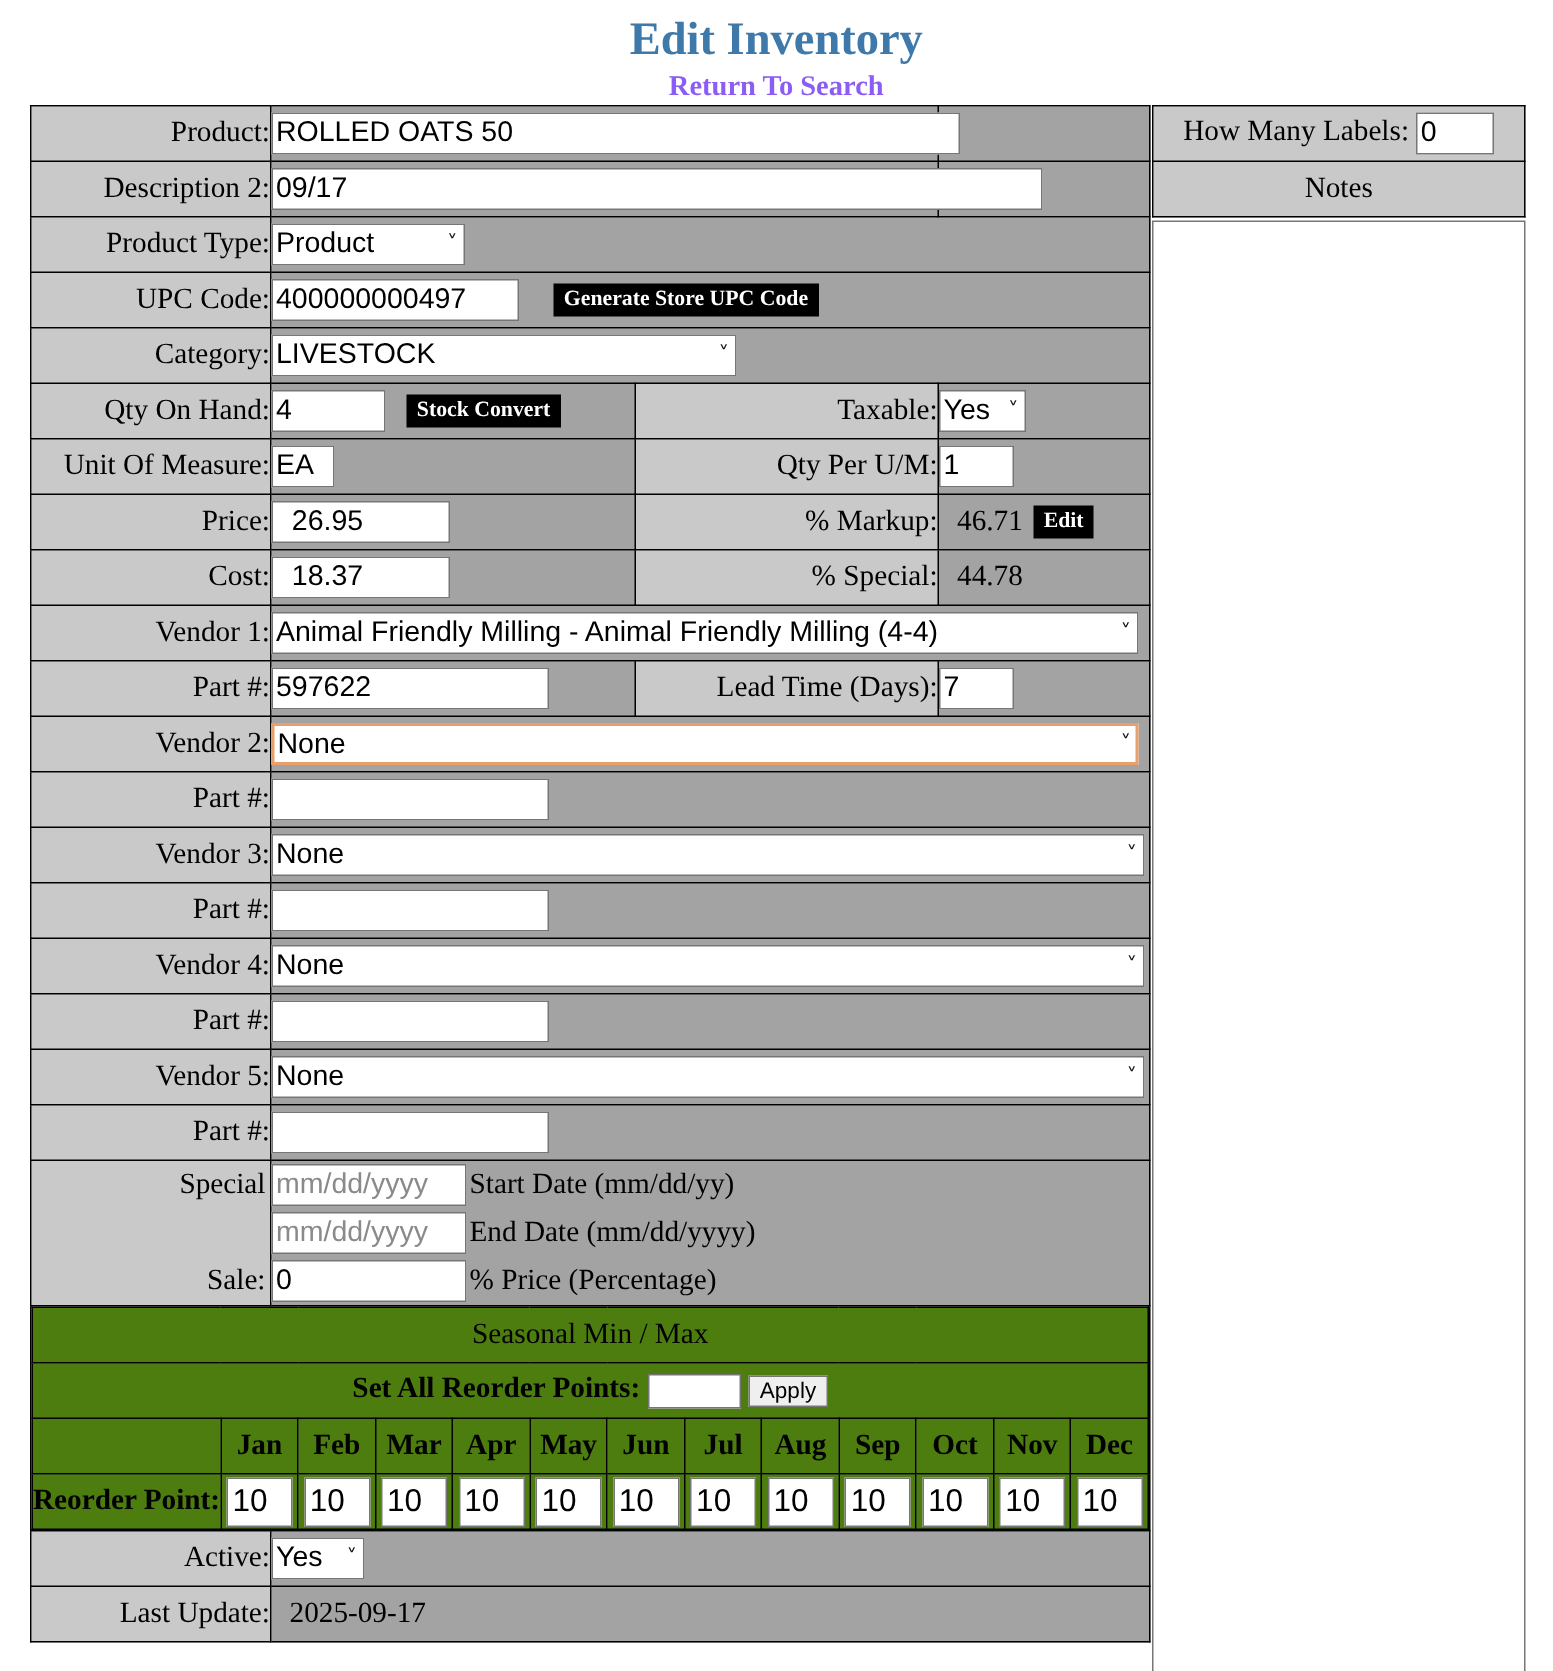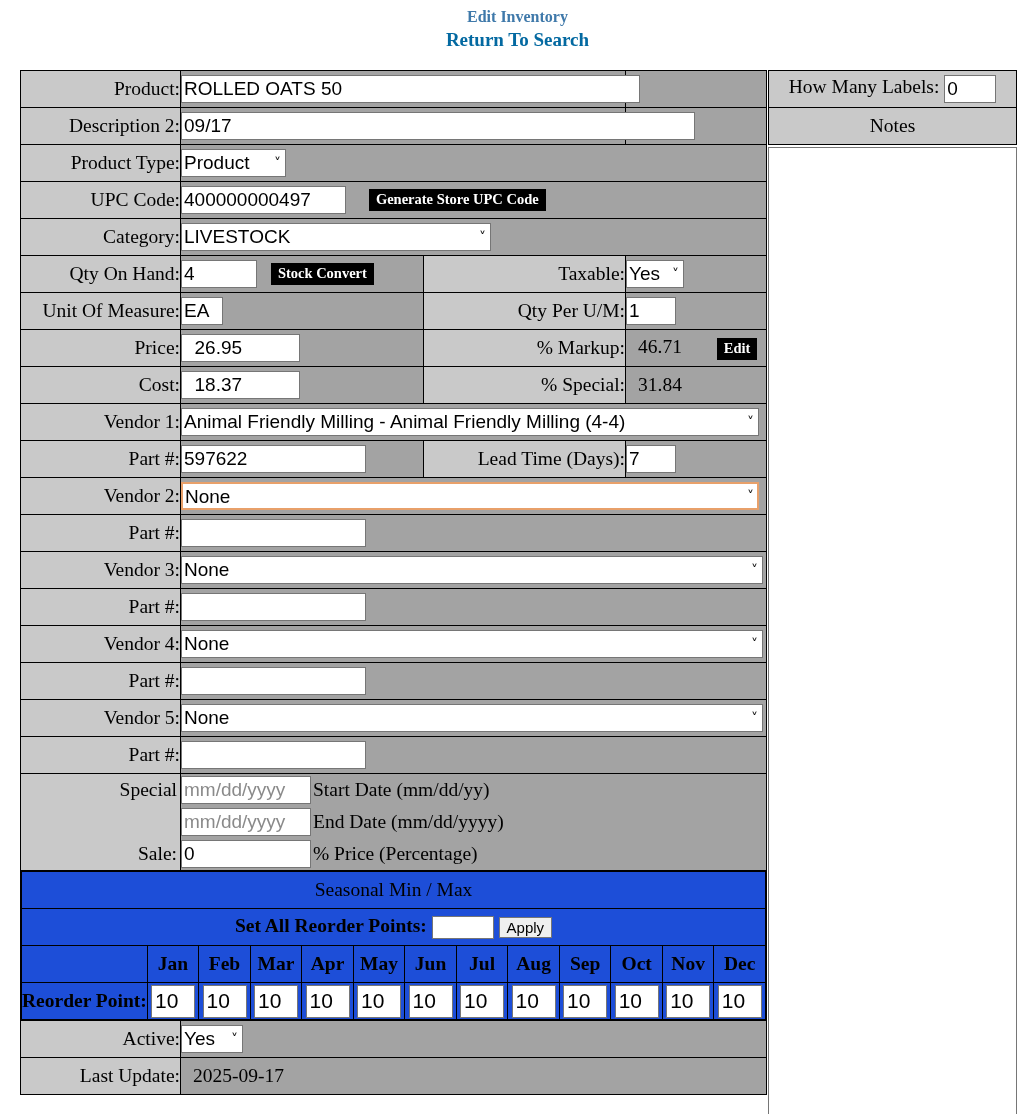--- a/index.html
+++ b/index.html
@@ -15,33 +15,33 @@
     overflow: hidden;
     position: relative;
   }
 
   
   .page-header {
     text-align: center;
     padding-top: 8px;
   }
   .page-title {
-    font-size: 16px;
+    font-size: 31px;
     font-weight: bold;
     color: #3f79aa;
     line-height: 1.15;
     margin: 0;
     font-family: "Liberation Serif", "DejaVu Serif", serif;
   }
   .return-link {
     display: inline-block;
     margin-top: 3px;
     font-size: 19px;
     font-weight: bold;
-    color: #0369a1;
+    color: #8b5cf6;
     text-decoration: none;
     cursor: pointer;
     font-family: "Liberation Serif", "DejaVu Serif", serif;
   }
 
   
   .layout {
     position: absolute;
     left: 20px;
     top: 70px;
@@ -158,21 +158,21 @@
   
   .seasonal-wrap { padding: 3px; background: #c9c9c9; }
   table.seasonal {
     border-collapse: collapse;
     width: 100%;
     table-layout: auto;
     border: 1px solid #000;
   }
   table.seasonal td, table.seasonal th {
     border: 1px solid #000;
-    background: #1d4ed8;
+    background: #4d7c0f;
     font-family: "Liberation Serif", "DejaVu Serif", serif;
     color: #000;
     padding: 0;
   }
   .seasonal-title {
     text-align: center;
     font-size: 19.5px;
     height: 33px;
   }
   .seasonal-setall {
@@ -271,21 +271,21 @@
         <td class="val" colspan="3">
           <input class="txt" style="width: 514px;" type="text" value="09/17">
         </td>
         <td class="val"></td>
       </tr>
 
       <tr>
         <td class="lbl">Product Type:</td>
         <td class="val" colspan="4">
           <span class="selwrap">
-            <select class="sel" style="width:105px">
+            <select class="sel" style="width:129px">
               <option>Product</option>
             </select>
           </span>
         </td>
       </tr>
 
       <tr>
         <td class="lbl">UPC Code:</td>
         <td class="val" colspan="4">
           <input class="txt" style="width: 165px;" type="text" value="400000000497">
@@ -333,32 +333,32 @@
       </tr>
 
       <tr>
         <td class="lbl">Price:</td>
         <td class="val">
           <input class="txt" style="width: 119px;" type="text" value="  26.95">
         </td>
         <td class="lbl2" colspan="2">% Markup:</td>
         <td class="val">
           <span class="plainval">46.71</span>
-          <button class="blackbtn" style="margin-left:30px">Edit</button>
+          <button class="blackbtn" style="margin-left:2px">Edit</button>
         </td>
       </tr>
 
       <tr>
         <td class="lbl">Cost:</td>
         <td class="val">
           <input class="txt" style="width: 119px;" type="text" value="  18.37">
         </td>
         <td class="lbl2" colspan="2">% Special:</td>
         <td class="val">
-          <span class="plainval">31.84</span>
+          <span class="plainval">44.78</span>
         </td>
       </tr>
 
       <tr>
         <td class="lbl">Vendor 1:</td>
         <td class="val" colspan="4">
           <span class="selwrap">
             <select class="sel" style="width:578px">
               <option>Animal Friendly Milling - Animal Friendly Milling (4-4)</option>
             </select>

